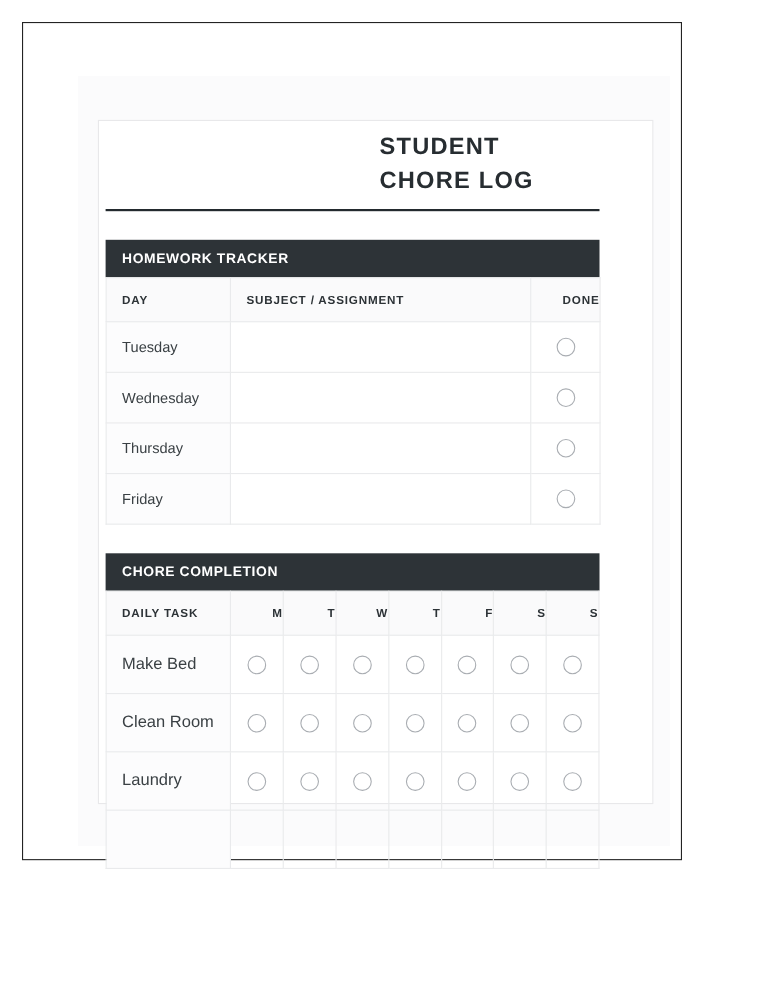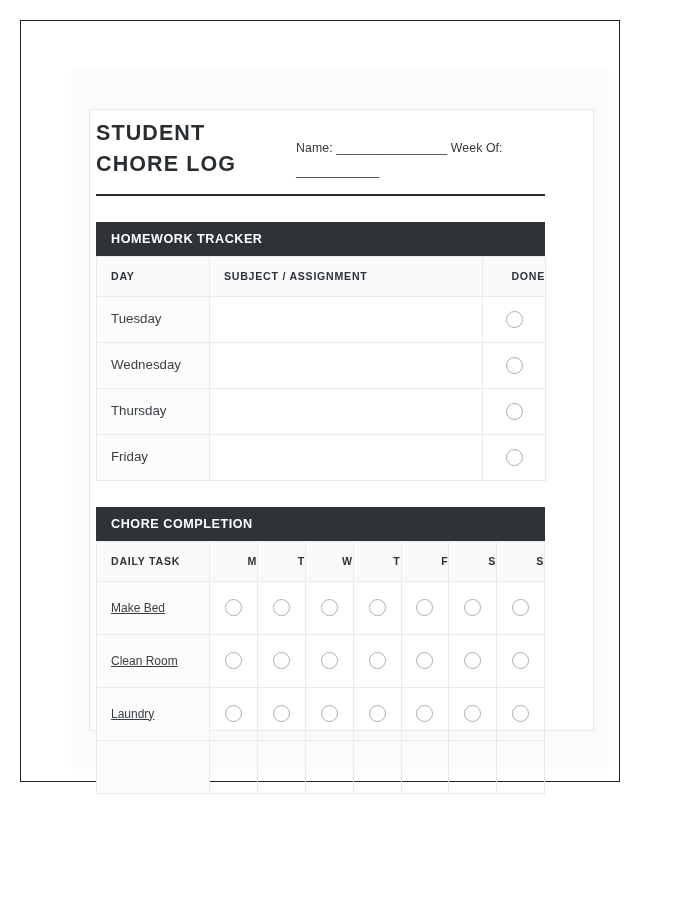--- a/index.html
+++ b/index.html
@@ -152,39 +152,36 @@
   
   #homework-table col.day   { width: 113px; }
   #homework-table col.subj  { width: 273px; }
   #homework-table col.done  { width: 63px; }
 
   
   #chore-table col.task { width: 113px; }
   #chore-table col.d    { width: 47.7px; }
 
   #chore-table tbody td { height: 53px; }
-  #chore-table tbody td.label-cell { font-size: 12px; text-decoration: underline; }
+  #chore-table tbody td.label-cell { font-size: 15px; }
 </style>
 </head>
 <body>
 
 <div id="viewport-frame">
   <div id="page-backdrop"></div>
   <div id="document-sheet"></div>
 </div>
 
 <div id="doc-content">
 
   <div class="doc-header">
     <div class="title-block">
       <div class="doc-title-line">STUDENT</div>
       <div class="doc-title-line">CHORE LOG</div>
-    </div>
-    <div class="meta-block">
-      <span class="meta-line">Name: ________________ Week Of: ____________</span>
     </div>
   </div>
   <div class="header-rule"></div>
 
   <div class="section-bar">HOMEWORK TRACKER</div>
 
   <table class="tbl" id="homework-table">
     <colgroup>
       <col class="day">
         <col class="subj">

